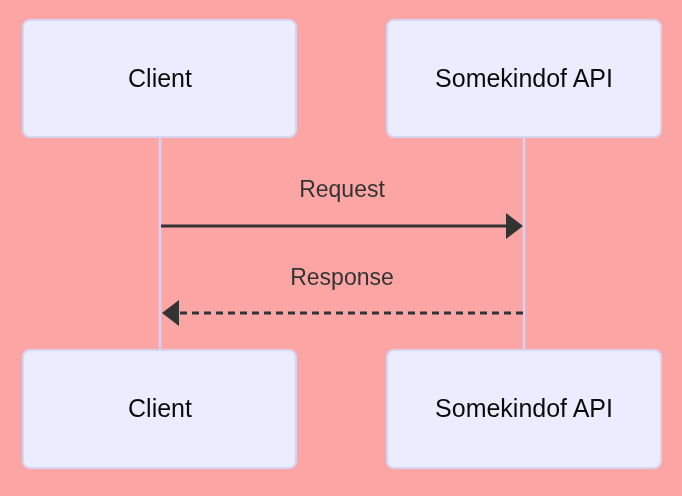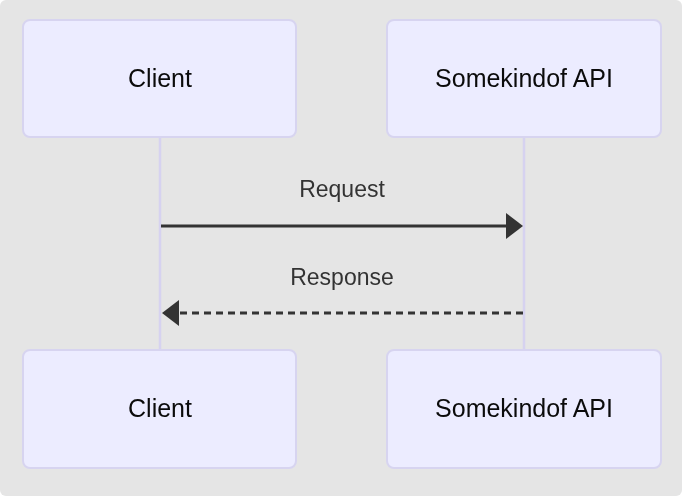--- a/index.html
+++ b/index.html
@@ -7,23 +7,22 @@
     padding: 0;
     background: #ffffff;
   }
   body {
     font-family: "Liberation Sans", sans-serif;
   }
   #diagram-root {
     position: relative;
     width: 682px;
     height: 496px;
-    background: #e5e5e5;
+    background: #fca5a5;
     overflow: hidden;
-    border-radius: 6px;
   }
   #diagram-svg {
     position: absolute;
     left: 0;
     top: 0;
     width: 682px;
     height: 496px;
     display: block;
   }
   .actor-box-rect {

